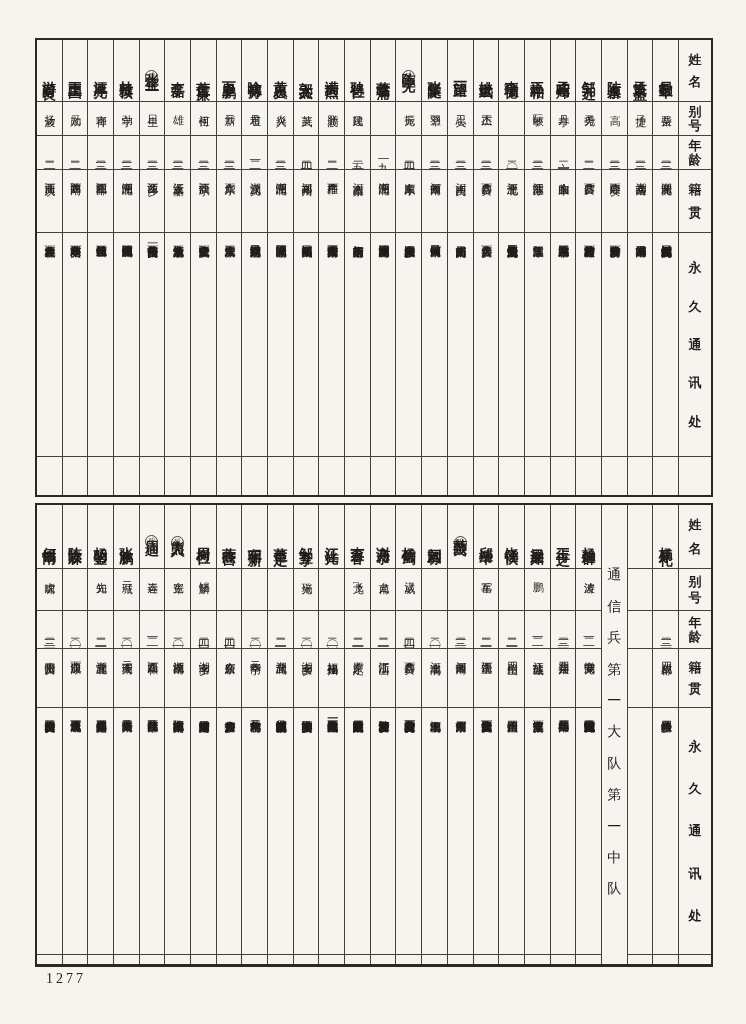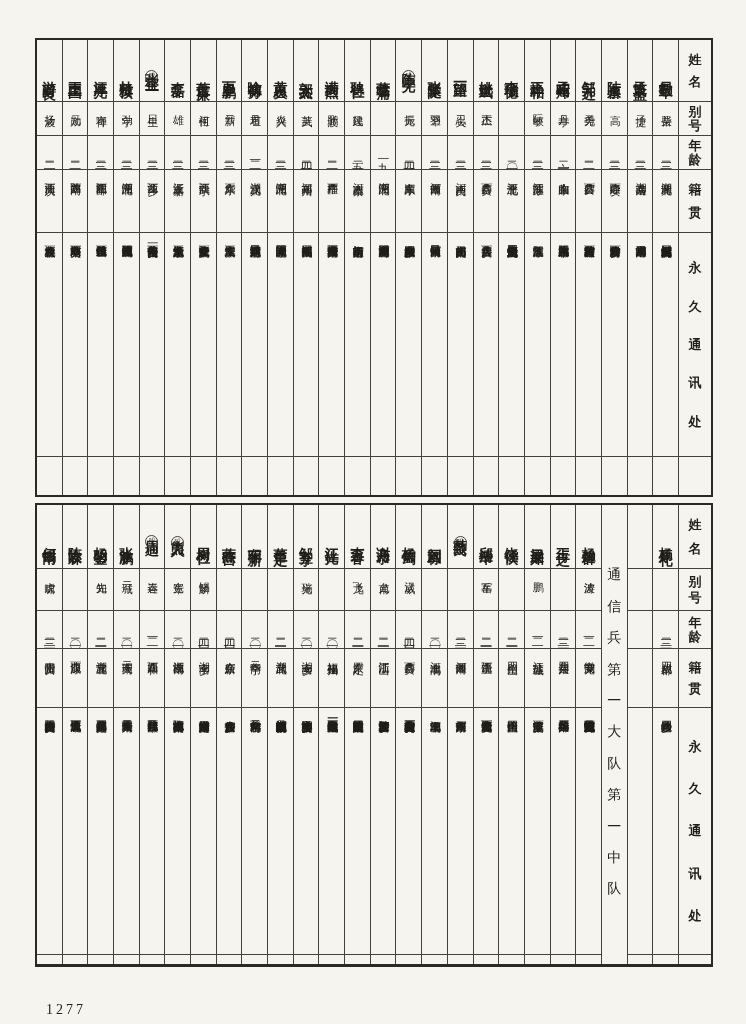--- a/index.html
+++ b/index.html
@@ -49,21 +49,21 @@
     flex-direction:column;justify-content:space-evenly;align-items:center;
     padding:46px 0 50px 0;
   }
   .unit-cell span{font-size:14px;line-height:1;}
   .mark{
     writing-mode:horizontal-tb;flex:0 0 auto;
     width:11px;height:11px;border:1px solid #46403a;border-radius:50%;
     font-size:7px;line-height:10px;text-align:center;margin-top:2px;
   }
   .pageno{
-    position:absolute;left:46px;top:1002px;
+    position:absolute;left:46px;top:971px;
     font-size:14px;letter-spacing:3px;color:#24211c;
   }
 </style>
 </head>
 <body>
 
 <div class="sheet">
   <div class="vtable t1" id="top-table">
       <div class="col header-col">
         <div class="cell hdr-cell cell-name">

